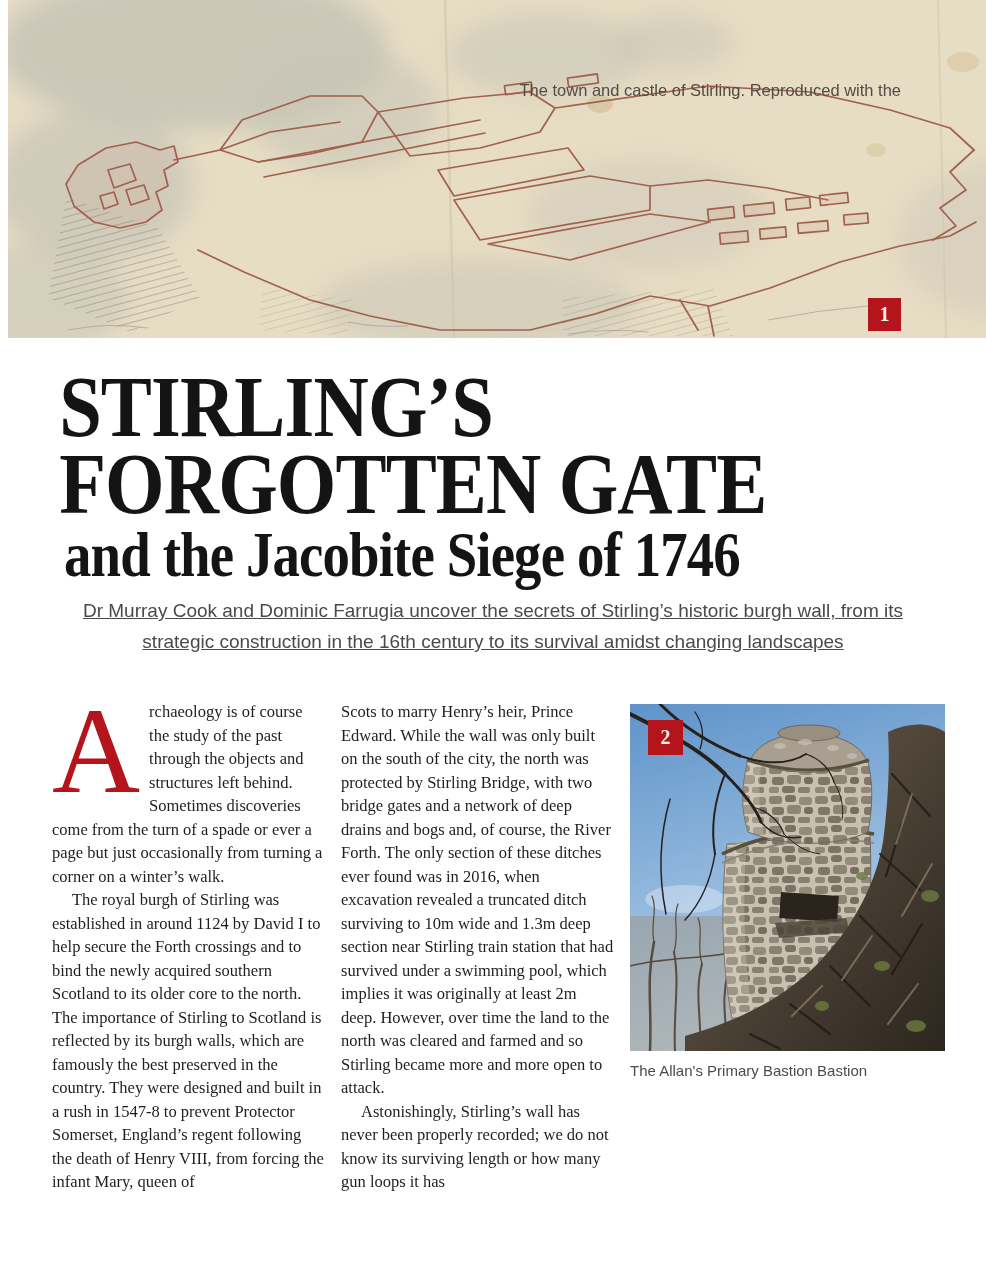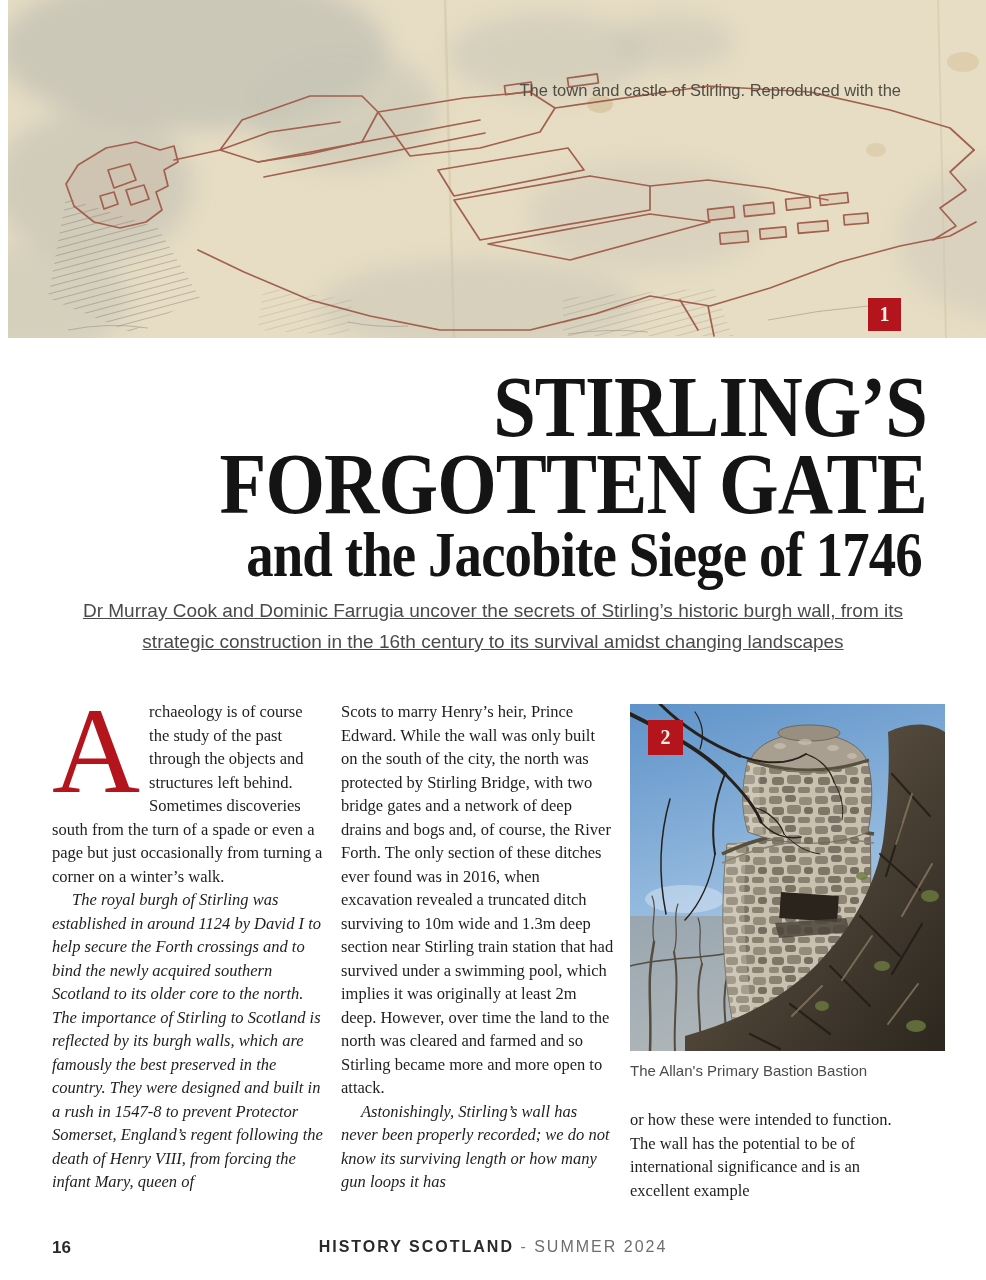--- a/index.html
+++ b/index.html
@@ -19,21 +19,21 @@
   }
   .badge {
     position:absolute; width:33px; height:33px; background:#b4151c;
     color:#f6efe6; display:flex; align-items:center; justify-content:center;
     font-family:"Liberation Serif", serif; font-weight:bold; font-size:20px;
   }
   .badge-1 { left:868px; top:298px; }
   .badge-2 { left:18px; top:16px; width:35px; height:35px; }
 
   
-  .title-block { position:absolute; top:368px; left:0; width:986px; text-align:right; color:#141414; }
+  .title-block { position:absolute; top:368px; left:0; width:986px; text-align:left; color:#141414; }
   .title-caps {
     font-family:"Liberation Serif", serif; font-weight:700; font-size:87px;
     line-height:77px; letter-spacing:-1px; transform:scaleX(.88); transform-origin:50% 50%;
     white-space:nowrap;
   }
   .title-sub {
     font-family:"Liberation Serif", serif; font-weight:700; font-size:63px;
     line-height:62px; letter-spacing:-1px; transform:scaleX(.87); transform-origin:50% 50%;
     white-space:nowrap; margin-top:2px;
   }
@@ -46,21 +46,21 @@
   
   .columns { position:absolute; top:700px; left:52px; width:893px; height:520px; }
   .col { position:absolute; top:0; width:273px; }
   .col1 { left:0; }
   .col2 { left:289px; }
   .col3 { left:578px; width:315px; }
   .body-text {
     font-family:"Liberation Serif", serif; font-size:16.5px; line-height:23.5px;
     color:#1e1e1e; text-align:left;
   }
-  .indented { text-indent:20px;font-style:italic; }
+  .indented { text-indent:20px; }
   .dropcap {
     float:left; font-family:"Liberation Serif", serif; font-size:122px; line-height:92px;
     color:#b4151c; margin:5px 9px 0 0; font-weight:400;
   }
 
   
   .photo-figure { position:relative; width:315px; margin:4px 0 0 0; }
   .photo-figure svg { display:block; }
   .photo-caption {
     margin-top:10px; font-family:"Liberation Sans", sans-serif; font-size:15px;
@@ -164,21 +164,21 @@
   <header class="title-block">
     <div class="title-caps">STIRLING’S</div>
     <div class="title-caps">FORGOTTEN GATE</div>
     <div class="title-sub">and the Jacobite Siege of 1746</div>
   </header>
 
   <p class="standfirst">Dr Murray Cook and Dominic Farrugia uncover the secrets of Stirling’s historic burgh wall, from its strategic construction in the 16th century to its survival amidst changing landscapes</p>
 
   <section class="columns">
     <div class="col col1">
-      <p class="body-text"><span class="dropcap">A</span><span>rchaeology is of course the study of the past through the objects and structures left behind. Sometimes discoveries south from the turn of a spade or even a page but just occasionally from turning a corner on a winter’s walk.</span></p>
+      <p class="body-text"><span class="dropcap">A</span><span>rchaeology is of course the study of the past through the objects and structures left behind. Sometimes discoveries come from the turn of a spade or ever a page but just occasionally from turning a corner on a winter’s walk.</span></p>
       <p class="body-text indented">The royal burgh of Stirling was established in around 1124 by David I to help secure the Forth crossings and to bind the newly acquired southern Scotland to its older core to the north. The importance of Stirling to Scotland is reflected by its burgh walls, which are famously the best preserved in the country. They were designed and built in a rush in 1547-8 to prevent Protector Somerset, England’s regent following the death of Henry VIII, from forcing the infant Mary, queen of</p>
     </div>
     <div class="col col2">
       <p class="body-text">Scots to marry Henry’s heir, Prince Edward. While the wall was only built on the south of the city, the north was protected by Stirling Bridge, with two bridge gates and a network of deep drains and bogs and, of course, the River Forth. The only section of these ditches ever found was in 2016, when excavation revealed a truncated ditch surviving to 10m wide and 1.3m deep section near Stirling train station that had survived under a swimming pool, which implies it was originally at least 2m deep. However, over time the land to the north was cleared and farmed and so Stirling became more and more open to attack.</p>
       <p class="body-text indented">Astonishingly, Stirling’s wall has never been properly recorded; we do not know its surviving length or how many gun loops it has</p>
     </div>
     <div class="col col3">
       <figure class="photo-figure">
         <svg width="315" height="347" viewBox="0 0 315 347" xmlns="http://www.w3.org/2000/svg">
           <defs>
@@ -277,26 +277,17 @@
             <path d="M126,104 C139,108 150,118 154,130" stroke-width="1.3"></path>
             <path d="M176,50 C190,55 200,65 204,78" stroke-width="1.3"></path>
             <path d="M154,130 C166,142 176,148 190,150" stroke-width="1"></path>
             <path d="M40,95 C30,130 28,170 36,210" stroke-width="1.5"></path>
             <path d="M204,78 C212,92 214,104 212,116" stroke-width="1"></path>
           </g>
         </svg>
         <div class="badge badge-2">2</div>
         <figcaption class="photo-caption">The Allan's Primary Bastion Bastion</figcaption>
       </figure>
-      <p class="body-text">or how these were intended to function. The wall has the potential to be of international significance and is an excellent example</p>
     </div>
   </section>
 
-  <footer class="footer">
-    <span class="page-number">16</span>
-    <div class="footer-center">
-      <span class="mag-name">HISTORY SCOTLAND</span>
-      <span class="mag-sep">-</span>
-      <span class="mag-issue">SUMMER 2024</span>
-    </div>
-  </footer>
 
 </div>
 
 </body></html>

